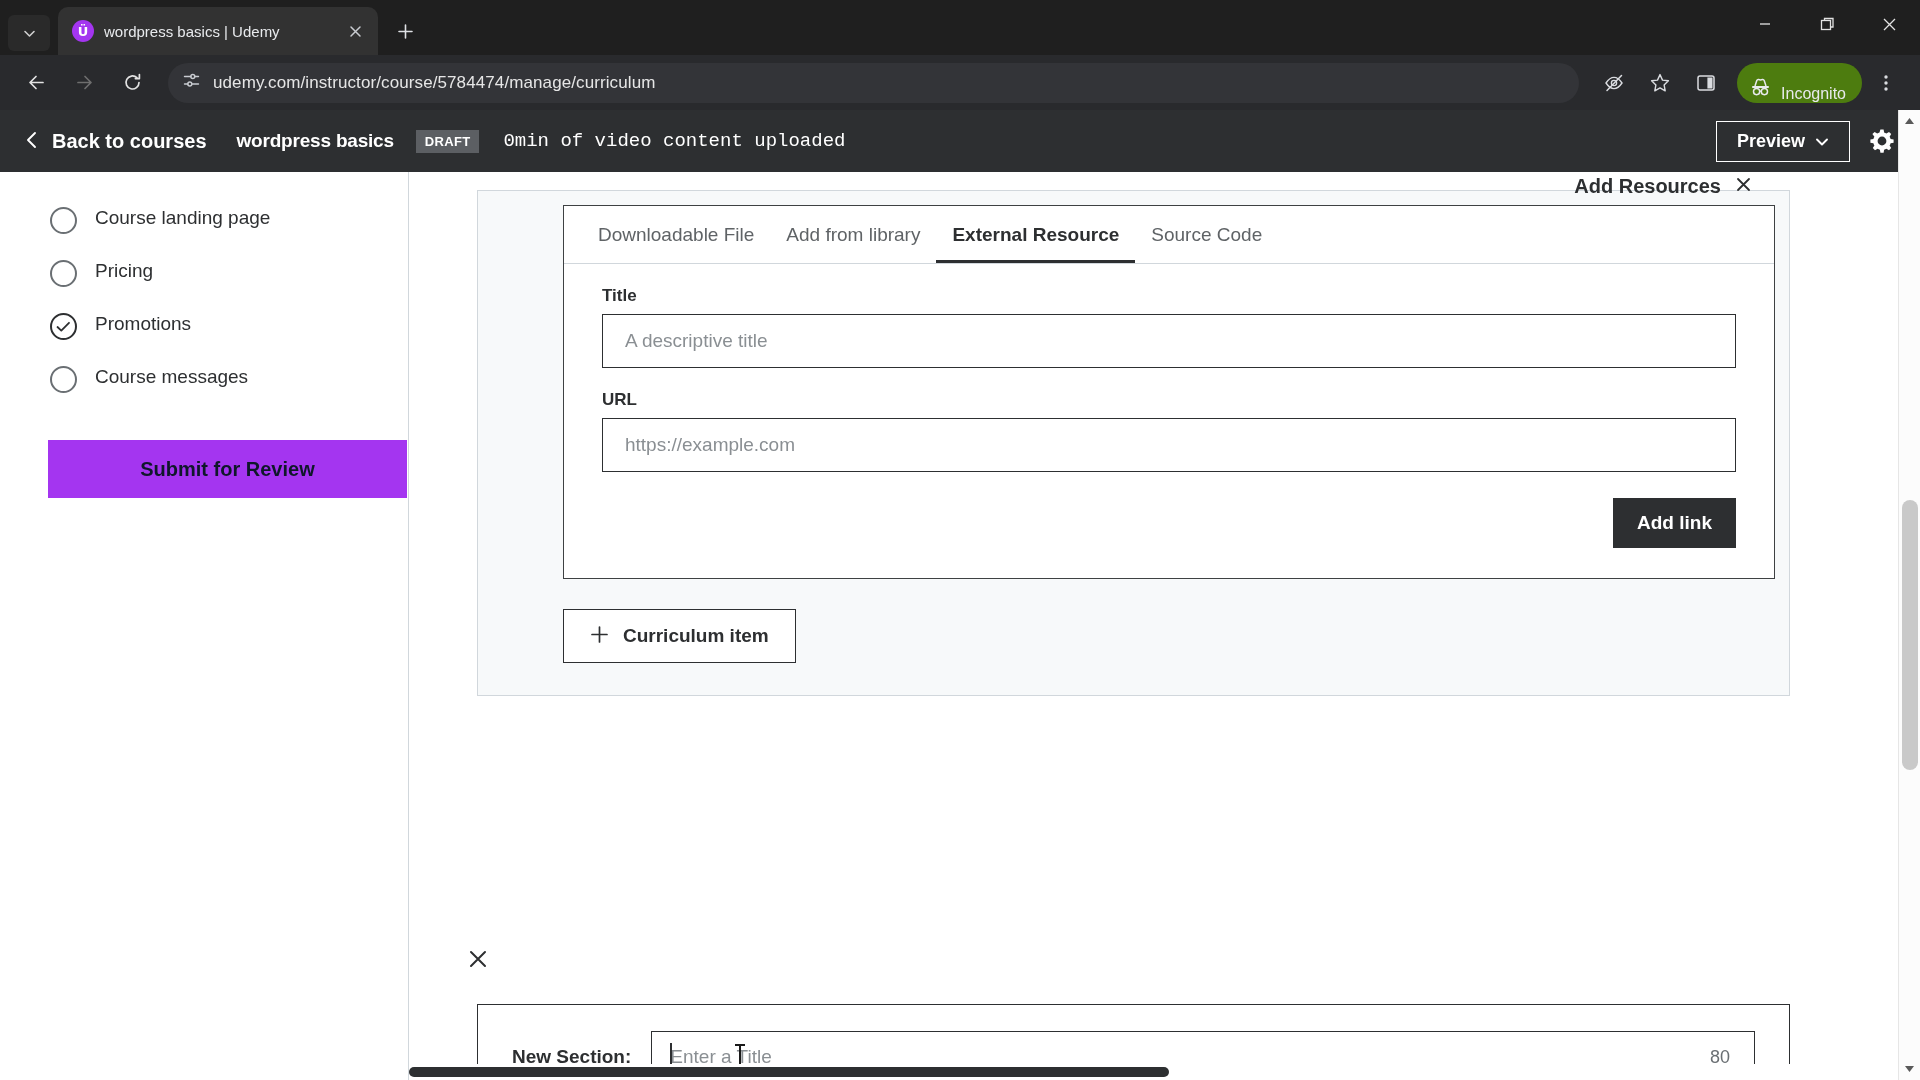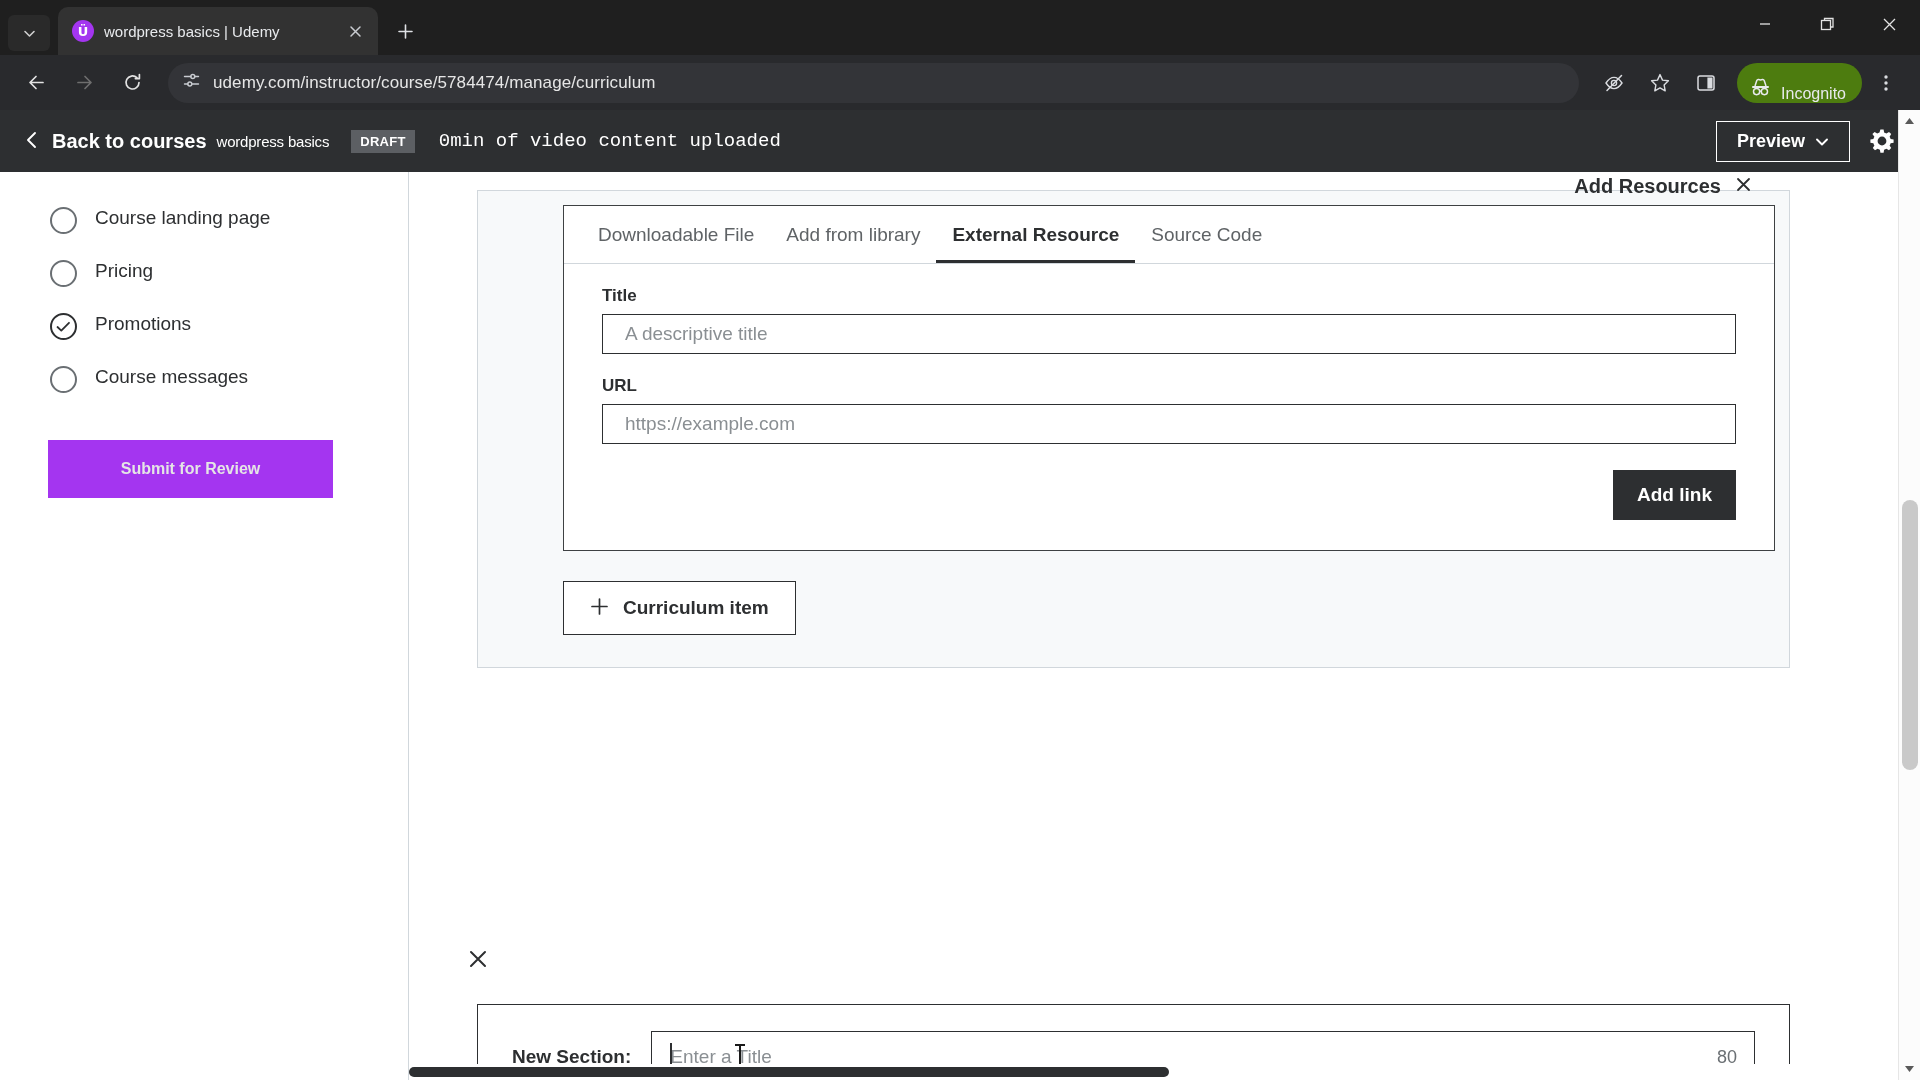--- a/index.html
+++ b/index.html
@@ -90,21 +90,21 @@
   .page {
     position:absolute; top:110px; left:0; width:1920px; height:970px;
     background:#ffffff;
   }
   .udemy-header {
     height:62px; background:#2d2f31; display:flex; align-items:center;
     padding:0 20px 0 24px; color:#fff; gap:0;
   }
   .back-link { display:flex; align-items:center; gap:12px; font-size:20px; font-weight:700; }
   .chev-left { font-size:20px; font-weight:400; line-height:1; }
-  .course-name { font-size:15px; font-weight:400; margin-left:10px; letter-spacing:-0.2px; }
+  .course-name { font-size:19px; font-weight:700; margin-left:30px; letter-spacing:-0.2px; }
   .draft-badge {
     margin-left:22px; background:#5c5f63; color:#fff;
     font-size:13px; font-weight:700; letter-spacing:0.3px;
     padding:4px 9px;
   }
   .upload-note { margin-left:24px; font-size:19px; font-weight:400;font-family:Liberation Mono, monospace; }
   .hdr-right { margin-left:auto; display:flex; align-items:center; gap:14px; }
   .preview-btn {
     border:1px solid #fff; color:#fff; background:transparent;
     font-size:18px; font-weight:700; padding:9px 20px;
@@ -125,23 +125,23 @@
     padding:13px 0 13px 50px; font-size:19px; color:#2d2f31;
   }
   .radio {
     width:27px; height:27px; border-radius:50%;
     border:2px solid #6a6f73; flex:none;
     display:flex; align-items:center; justify-content:center;
   }
   .radio.done { border-color:#2d2f31; }
   .radio.done svg { display:block; }
   .submit-btn {
-    margin:34px 0 0 48px; width:285px; height:58px;
-    background:#a435f0; color:#e5e5e5; border:none;
-    font-size:16px; font-weight:700; cursor:pointer;
+    margin:34px 0 0 48px; width:359px; height:58px;
+    background:#a435f0; color:#0f172a; border:none;
+    font-size:20px; font-weight:700; cursor:pointer;
     font-family:"Liberation Sans", sans-serif;
   }
 
   
   .main {
     flex:1; background:#fff; position:relative; overflow:hidden;
   }
   .curr-card {
     position:absolute; left:68px; top:18px; width:1313px;
     border:1px solid #d1d7dc; background:#f7f9fa;
@@ -161,21 +161,21 @@
     display:flex; gap:0; padding:0 18px; border-bottom:1px solid #d1d7dc;
   }
   .res-tab {
     padding:18px 16px 14px 16px; font-size:19px; color:#5f6366;
     border-bottom:3px solid transparent; white-space:nowrap;
   }
   .res-tab.active { color:#2d2f31; font-weight:700; border-bottom-color:#2d2f31; }
   .form-pad { padding:22px 38px 0 38px; }
   .flabel { font-size:17px; font-weight:700; color:#2d2f31; margin-bottom:8px; }
   .finput {
-    width:100%; height:40px; border:1px solid #2d2f31; background:#fff;
+    width:100%; height:54px; border:1px solid #2d2f31; background:#fff;
     padding:0 22px; font-size:19px; color:#a16207;
     font-family:"Liberation Sans", sans-serif;
   }
   .finput::placeholder { color:#8a8f93; }
   .field-gap { height:22px; }
   .addlink-row { display:flex; justify-content:flex-end; padding:26px 38px 30px 38px; }
   .addlink-btn {
     background:#2d2f31; color:#fff; border:none;
     font-size:19px; font-weight:700; padding:14px 24px;
     font-family:"Liberation Sans", sans-serif; cursor:pointer;
@@ -196,21 +196,21 @@
 
   .newsec-card {
     position:absolute; left:478px; top:834px; width:1313px;
     background:#fff; border:1px solid #2d2f31;
     padding:26px 34px 24px 34px;
   }
   .newsec-row { display:flex; align-items:center; gap:20px; }
   .newsec-label { font-size:19px; font-weight:700; color:#2d2f31; white-space:nowrap; }
   .inp-wrap { flex:1; position:relative; }
   .inp-wrap .counter {
-    position:absolute; right:18px; top:50%; transform:translateY(-50%);
+    position:absolute; right:25px; top:50%; transform:translateY(-50%);
     font-size:18px; color:#6a6f73;
   }
   .ti {
     width:100%; height:52px; border:1px solid #2d2f31; background:#fff;
     padding:0 60px 0 18px; font-size:19px; color:#2d2f31;
     font-family:"Liberation Sans", sans-serif;
   }
   .ti::placeholder { color:#8a8f93; }
 
   

